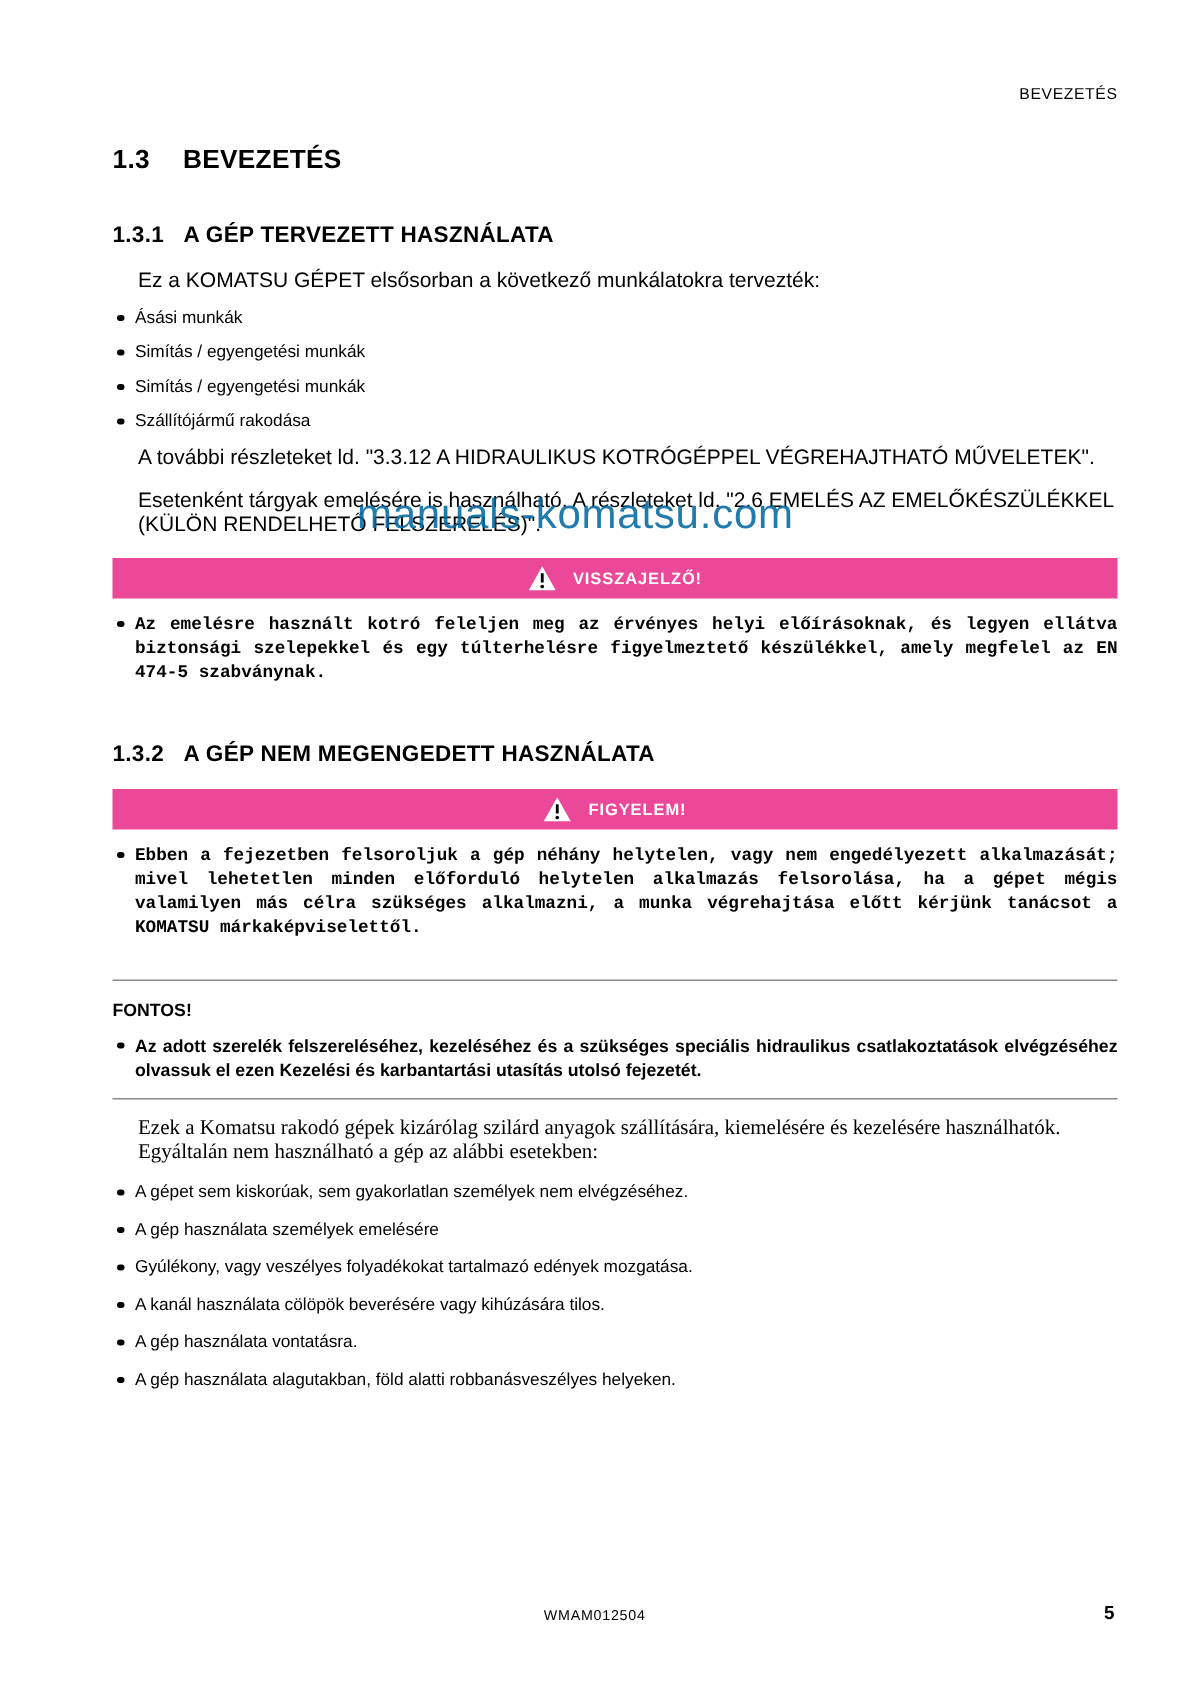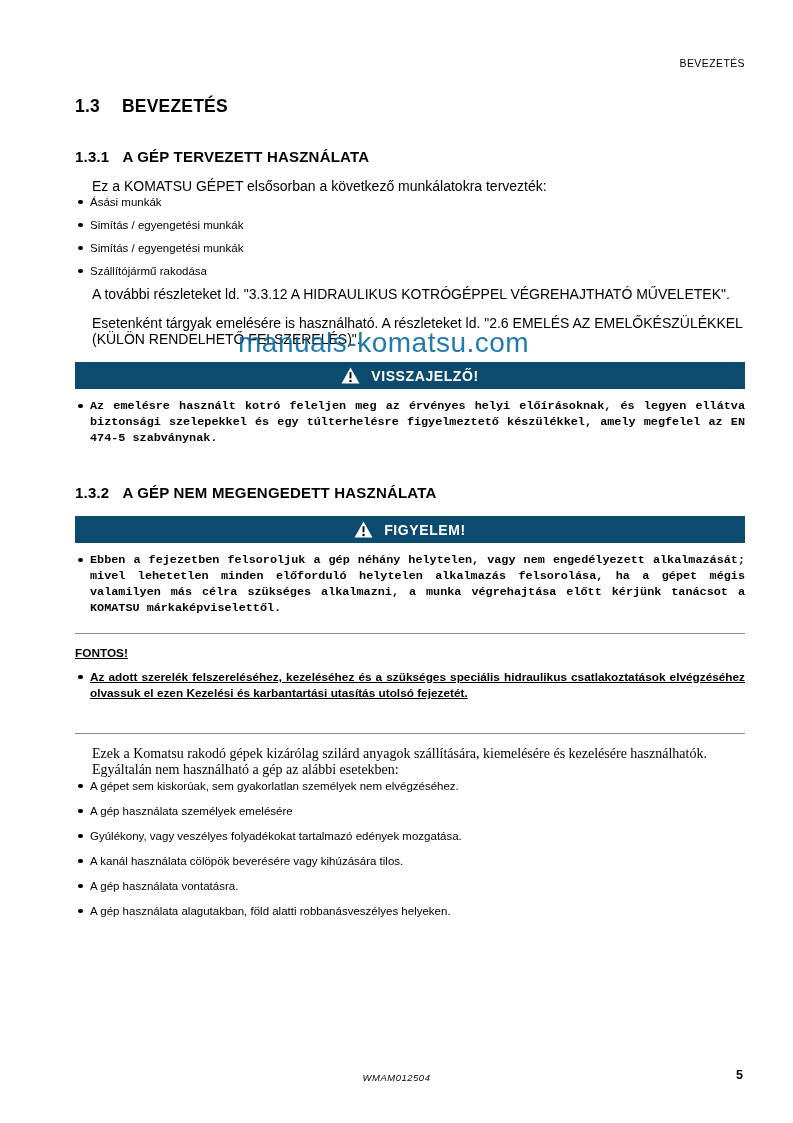--- a/index.html
+++ b/index.html
@@ -39,47 +39,48 @@
     font-size:14px;
     line-height:16px;
     margin-left:17px;
   }
   .lead { margin-top:13px; }
   .mt7 { margin-top:7px; }
   .mt12 { margin-top:12px;font-family:Liberation Serif, serif; }
   .mt13 { margin-top:13px; }
   ul.bullets {
     list-style:none;
+    margin-top:10px;
     font-size:11.5px;
     line-height:16px;
   }
   ul.bullets li {
     position:relative;
     padding-left:15px;
     margin-bottom:7px;
   }
   ul.bullets li::before {
     content:"";
     position:absolute;
     left:3px; top:5.5px;
     width:4.5px; height:4.5px;
     border-radius:50%;
     background:#000;
   }
   ul.spread li { margin-bottom:9px; }
   .alert-banner {
     margin-top:15px;
     height:27px;
-    background:#0c4a6e;
+    background:#ec4899;
     color:#fff;
     display:flex;
     align-items:center;
     justify-content:center;
     gap:11px;
-    font-size:14px;
+    font-size:11px;
     font-weight:bold;
     letter-spacing:0.6px;
   }
   .alert-banner svg { display:block; }
   ul.alert-text {
     list-style:none;
     margin-top:9px;
     font-size:11.8px;
     line-height:16px;
     font-weight:bold;
@@ -92,25 +93,24 @@
   }
   ul.alert-text li::before {
     content:"";
     position:absolute;
     left:3px; top:5.5px;
     width:4.5px; height:4.5px;
     border-radius:50%;
     background:#000;
   }
   .important-block {
-    margin-top:17px;
+    margin-top:27px;
     border-top:1px solid #888;
     border-bottom:1px solid #888;
-    padding:12px 0 21px 0;
-    text-decoration:underline;
+    padding:12px 0 0 0;
   }
   .important-title {
     font-size:11.8px;
     font-weight:bold;
     margin-bottom:9px;
   }
   ul.important-bullets {
     list-style:none;
     font-size:11.8px;
     line-height:16px;
@@ -140,21 +140,20 @@
     z-index:5;
     pointer-events:none;
   }
   .footer-code {
     position:absolute;
     left:0; right:0;
     top:1072px;
     text-align:center;
     font-size:9.5px;
     letter-spacing:0.5px;
-    font-style:italic;
   }
   .footer-page {
     position:absolute;
     top:1068px;
     right:50px;
     font-size:12.5px;
     font-weight:bold;
   }
 </style>
 </head>

